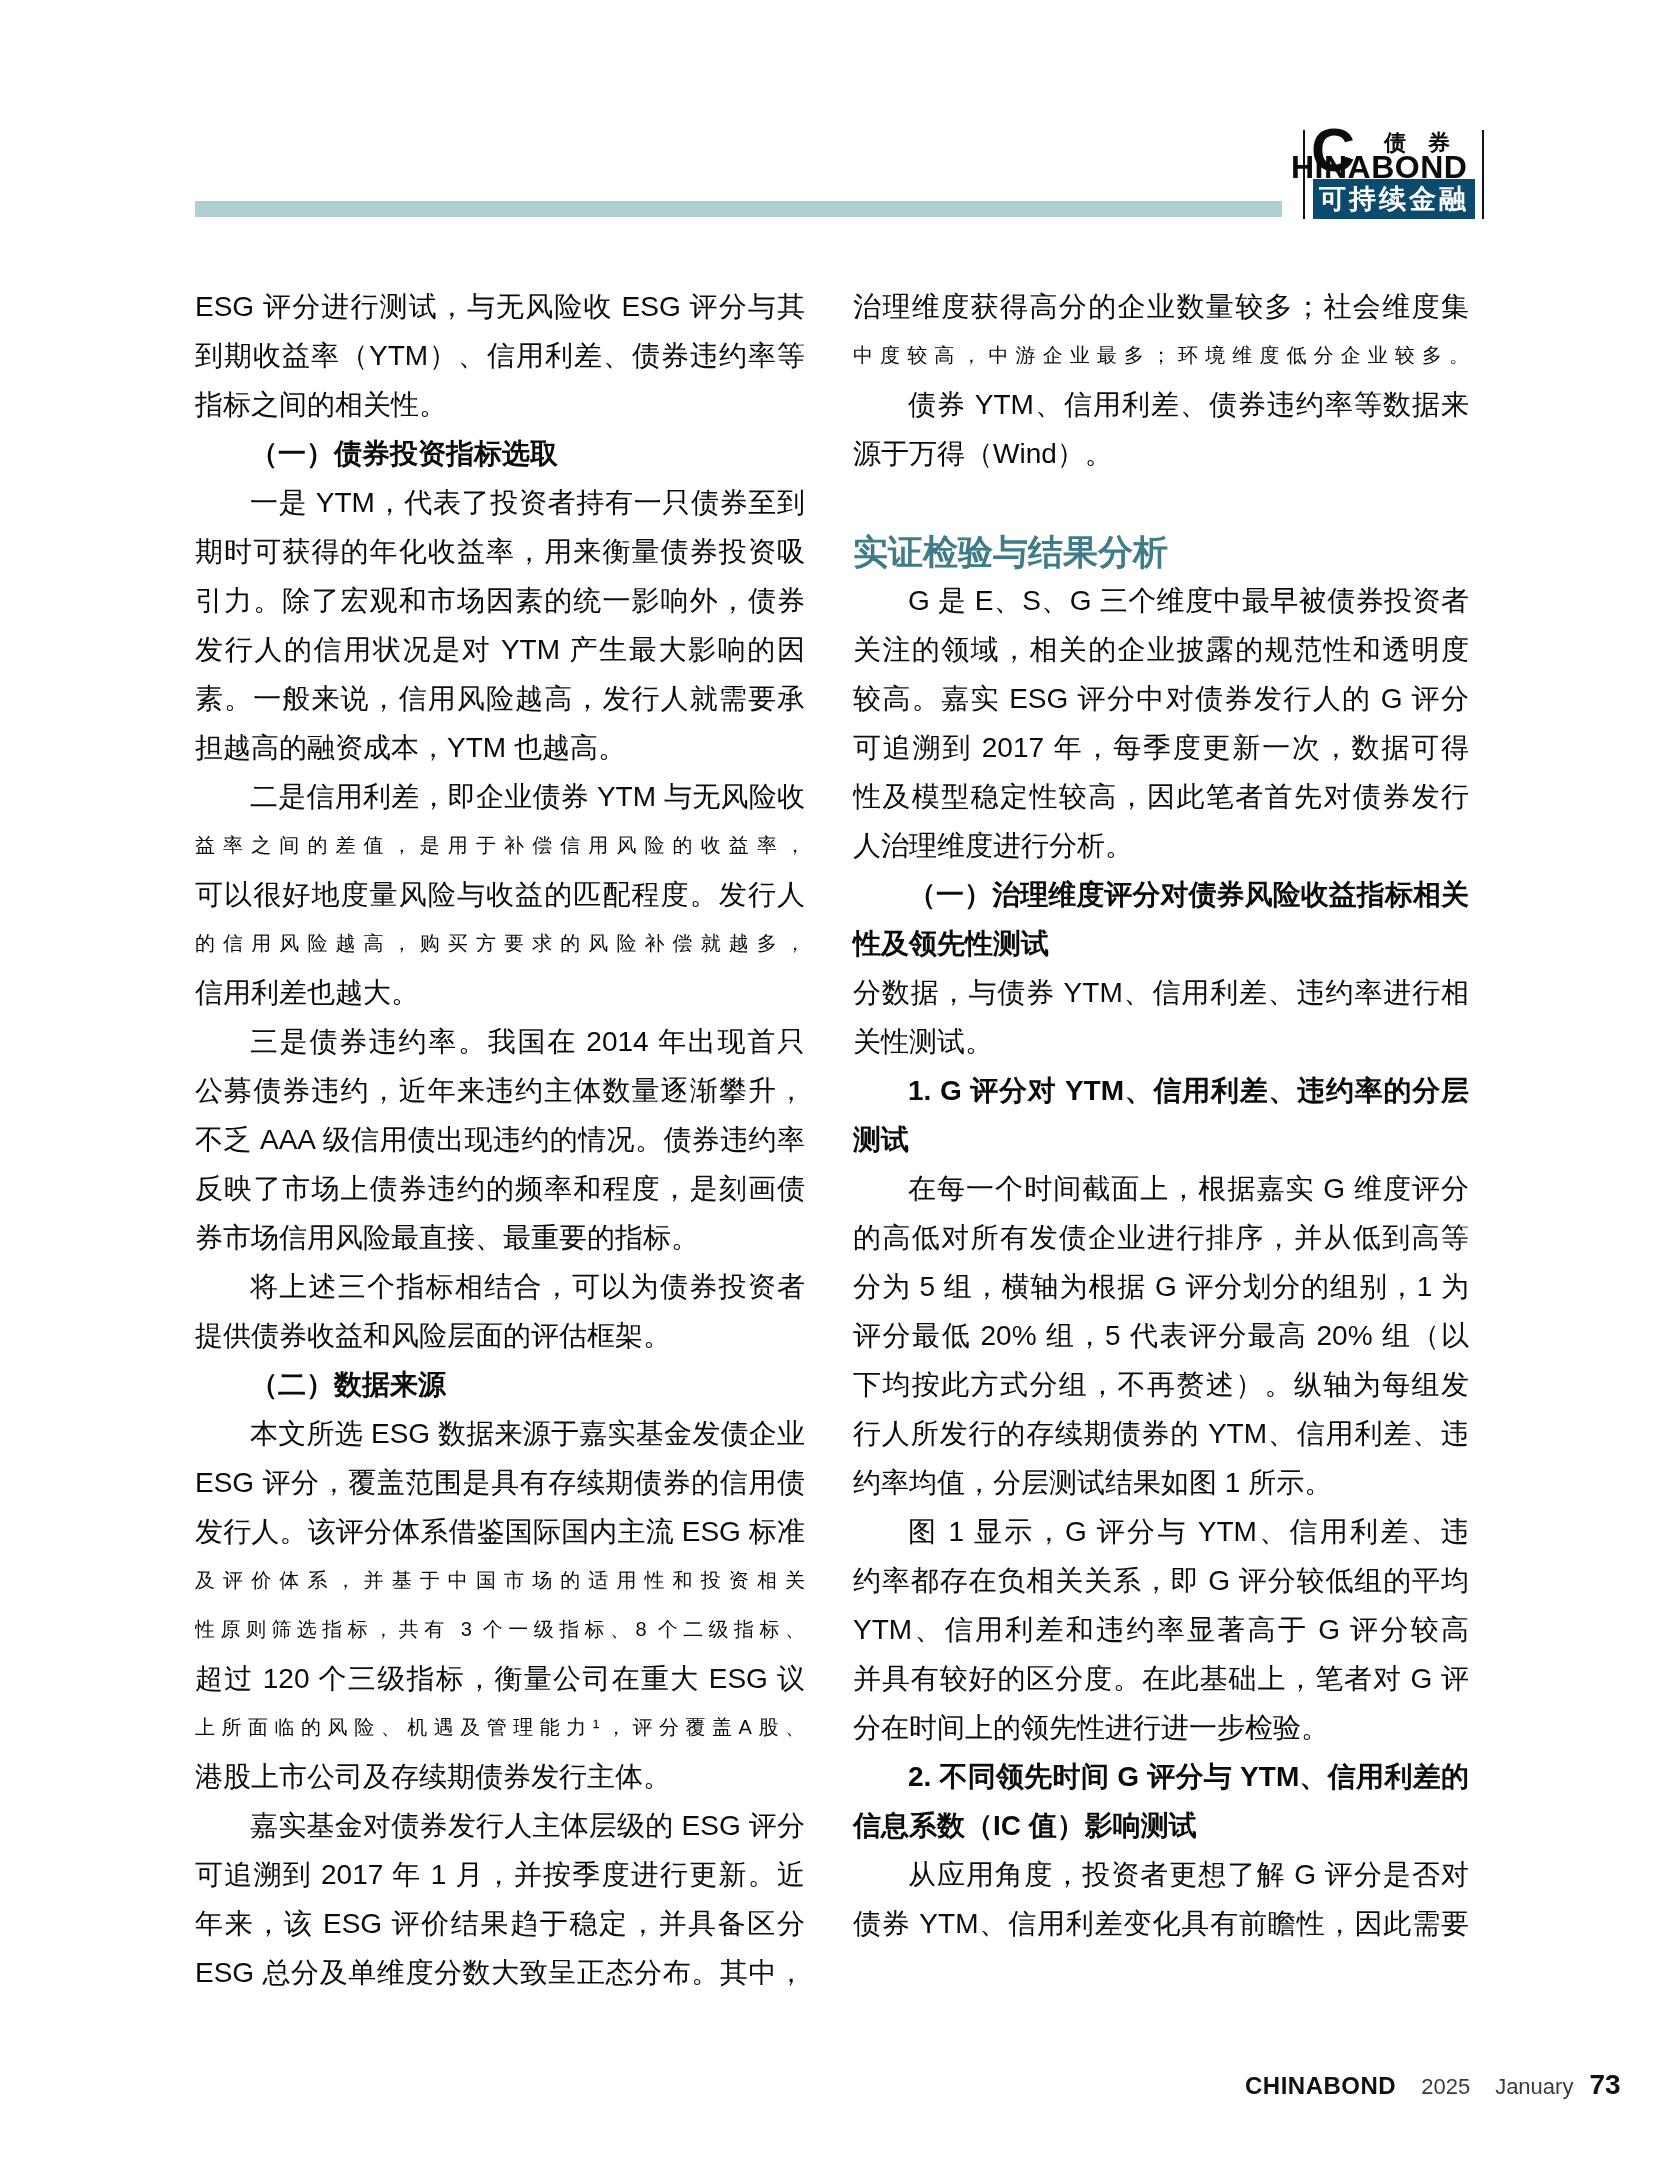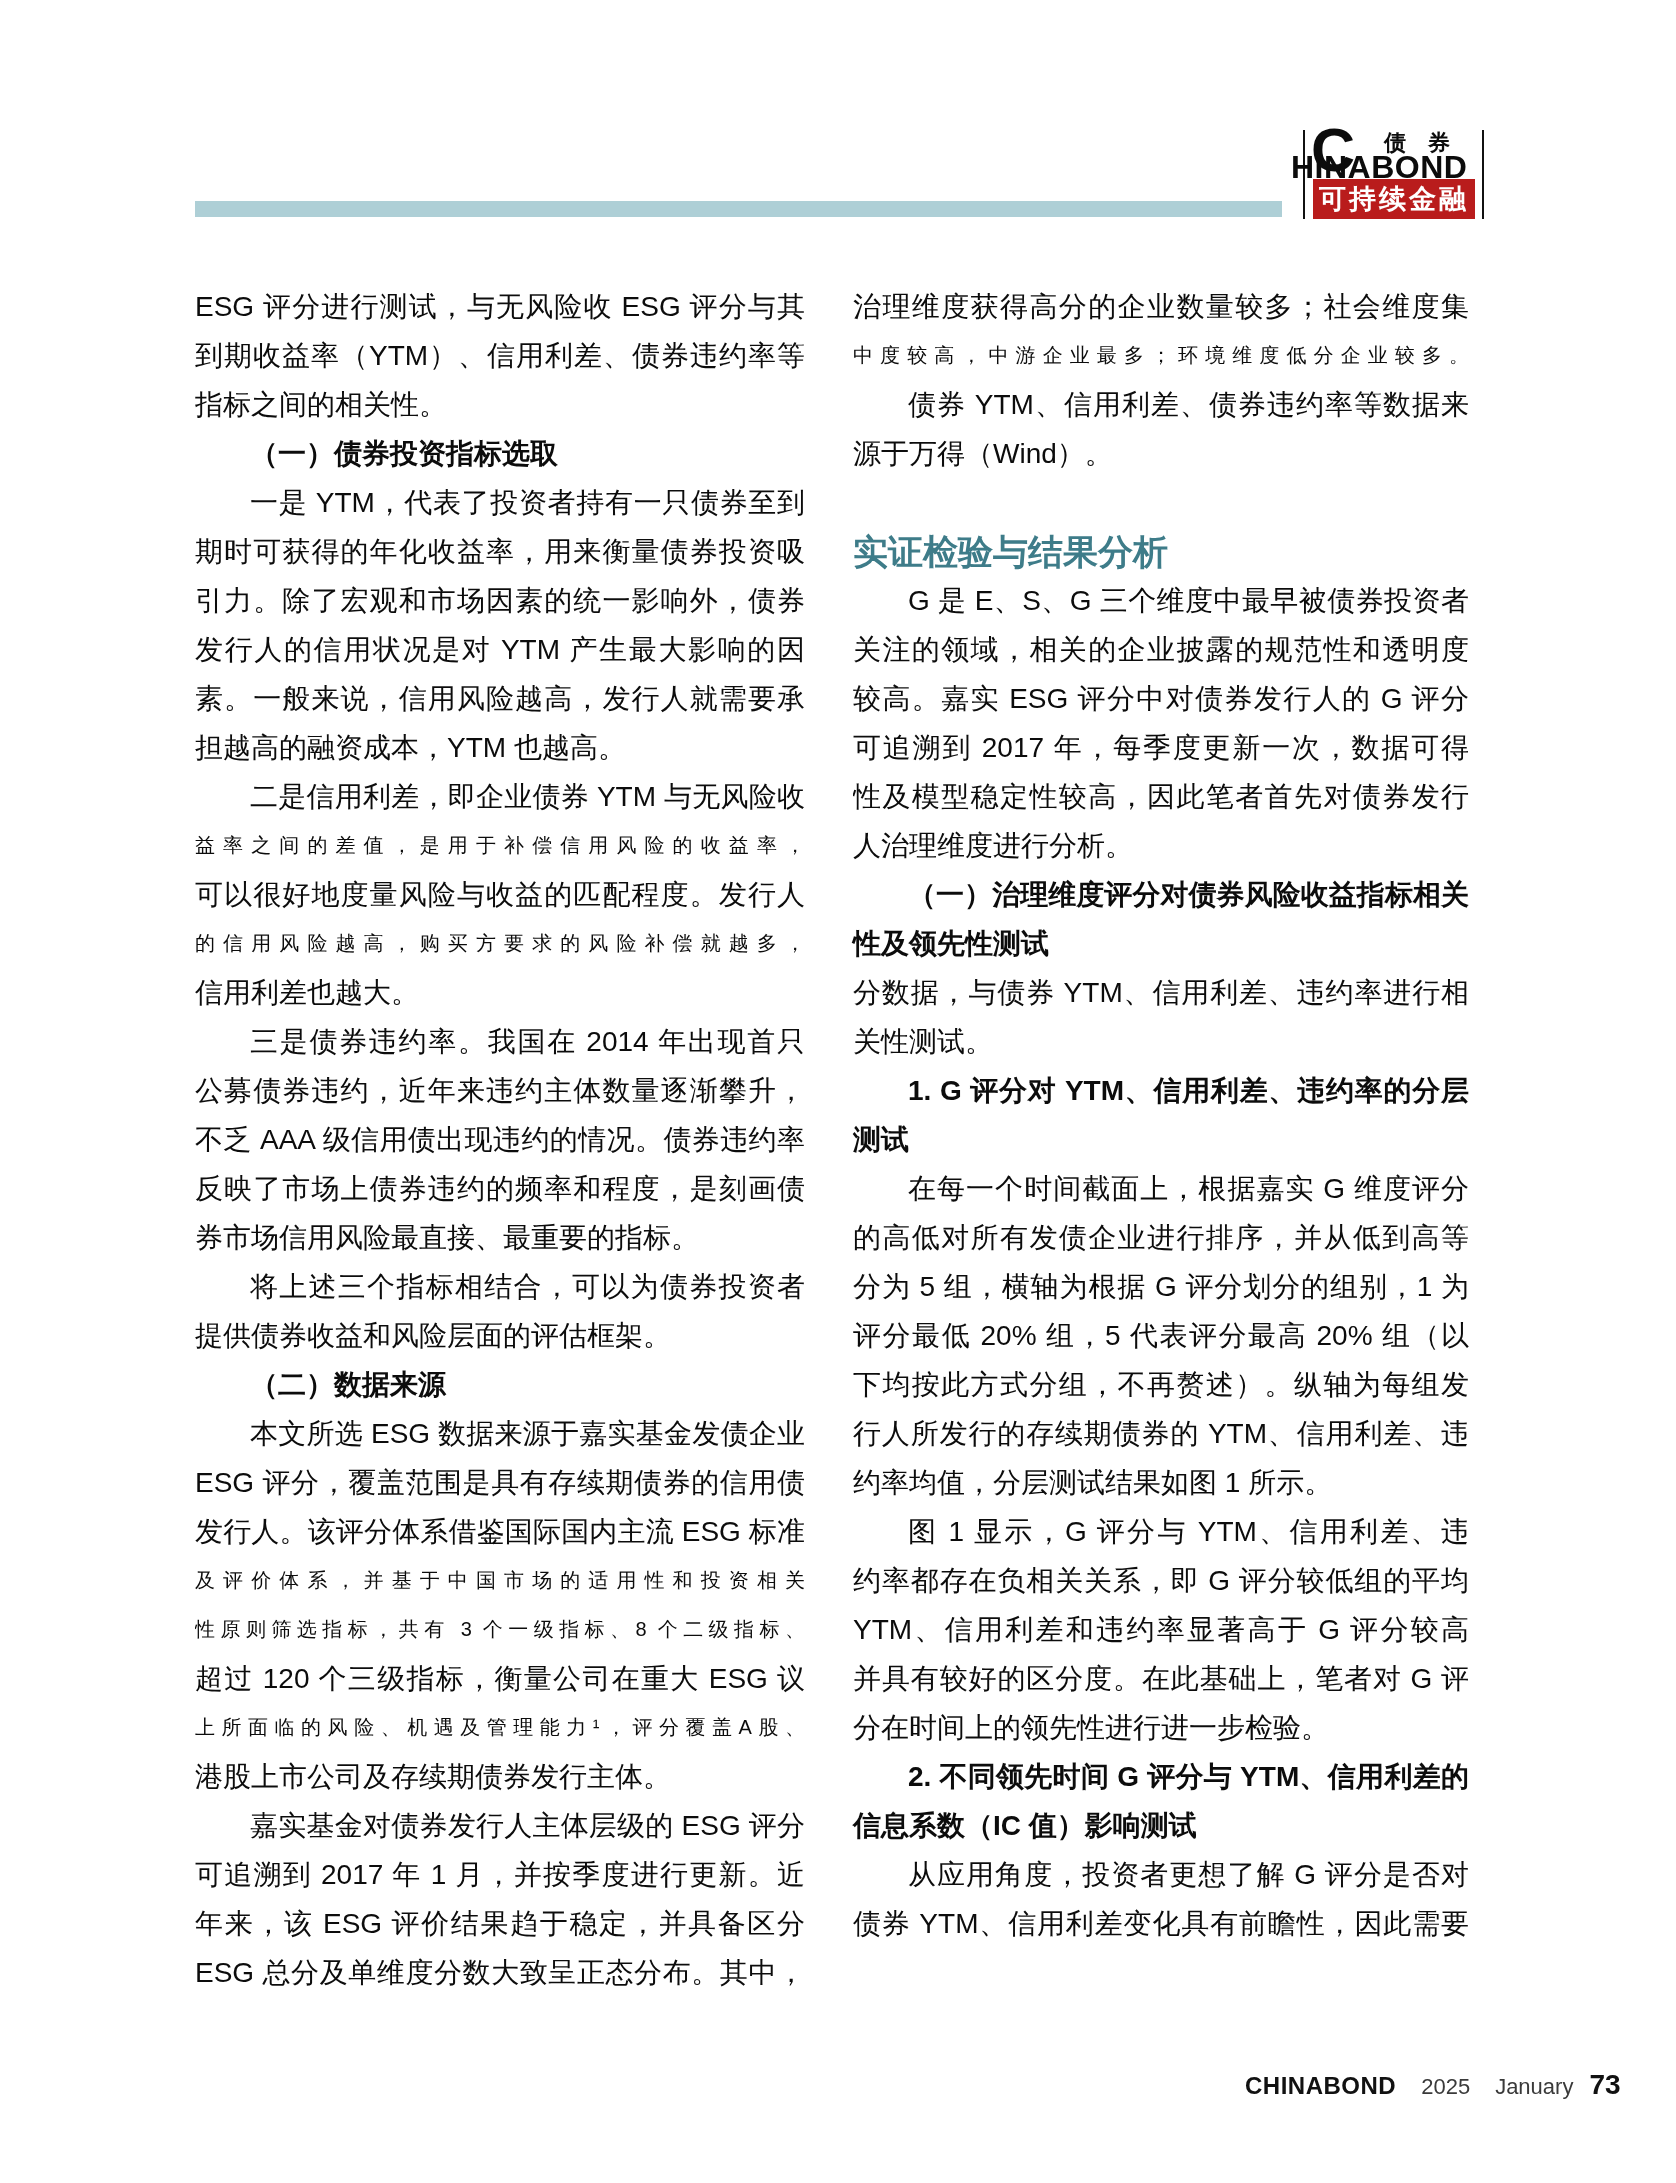--- a/index.html
+++ b/index.html
@@ -39,21 +39,21 @@
 <div id="page" style="--teal: #3e7c89;">
 
   <div class="accent-bar" style="background: rgb(174, 207, 214);"></div>
 
   <div>
     <div class="logo-rule" style="left:1303px"></div>
     <div class="logo-rule" style="left:1482px"></div>
     <div class="logo-c">C</div>
     <div class="logo-rest">HINABOND</div>
     <div class="logo-cn">债券</div>
-    <div class="banner" style="background: #b91c1c;">
+    <div class="banner" style="background: #0c4a6e;">
       <span>可持续金融</span>
     </div>
   </div>
 
   <div class="col col-left" id="col-left">
       <div class="line b j">ESG 评分进行测试，与无风险收 ESG 评分与其</div>
       <div class="line b j">到期收益率（YTM）、信用利差、债券违约率等</div>
       <div class="line b">指标之间的相关性。</div>
       <div class="line hb in">（一）债券投资指标选取</div>
       <div class="line b in j">一是 YTM，代表了投资者持有一只债券至到</div>

